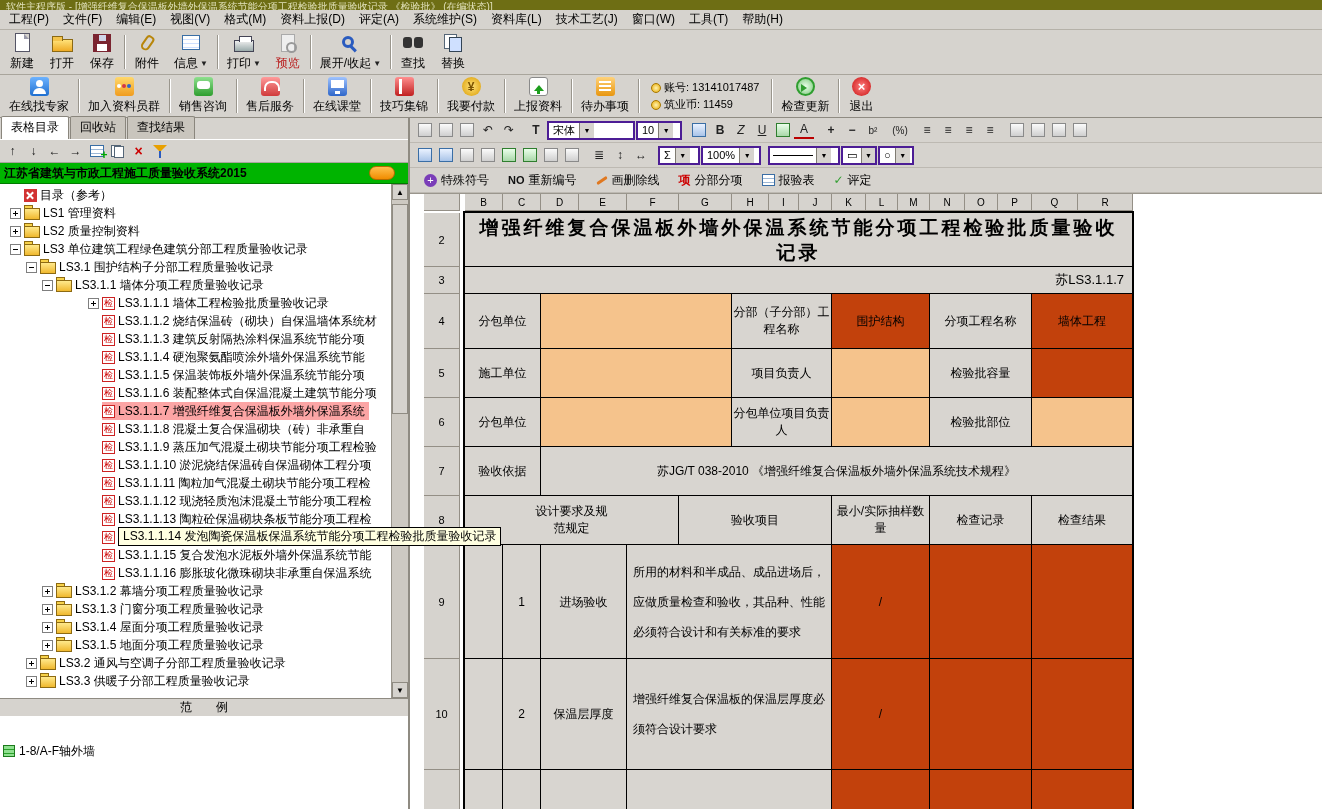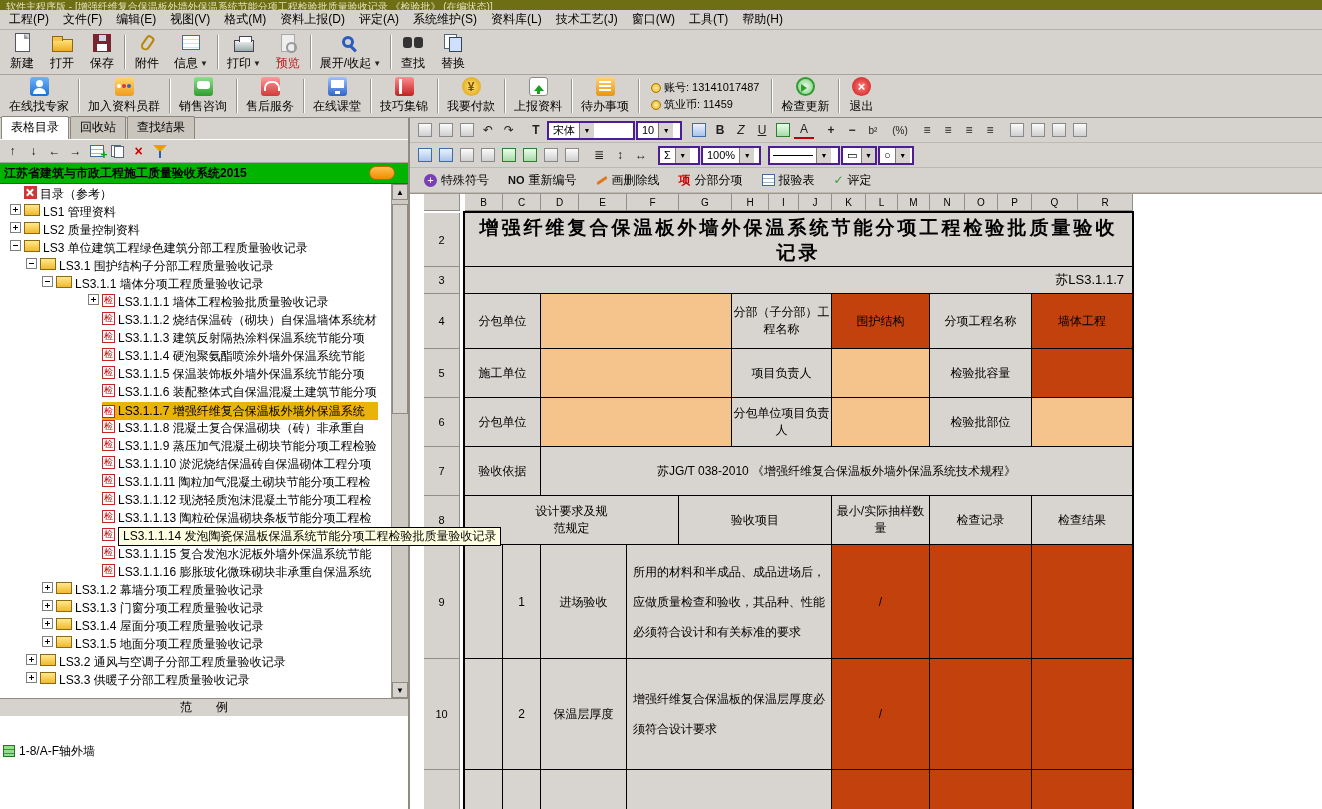--- a/index.html
+++ b/index.html
@@ -90,35 +90,35 @@
 .tt-copy::before{content:"";position:absolute;left:0;top:0;width:8px;height:10px;background:#fff;border:1px solid #567}
 .tt-copy::after{content:"";position:absolute;right:0;bottom:0;width:8px;height:10px;background:#fff;border:1px solid #567}
 .tt-del{color:#c00;font-weight:bold;font-size:14px}
 .tt-filter{position:relative;width:14px;height:13px}
 .tt-filter::before{content:"";position:absolute;left:0;top:0;border-style:solid;border-width:7px 7px 0 7px;border-color:#e8a000 transparent transparent transparent}
 .tt-filter::after{content:"";position:absolute;left:6px;top:6px;width:2px;height:7px;background:#2a5bbf}
 .troot{height:21px;background:#00b400;display:flex;align-items:center;position:relative;padding-left:4px;font-size:12px;font-weight:bold;border-bottom:1px solid #007a00}
 .troot .pill{position:absolute;right:13px;top:3px;width:26px;height:14px;background:linear-gradient(#ffc04d,#f08c00);border:1px solid #b36a00;border-radius:7px}
 .tree{height:514px;background:#fff;position:relative;overflow:hidden;font-size:12px}
 .tree-items{position:absolute;left:0;top:2px;right:17px}
-.ti{height:18px;display:flex;align-items:flex-start;white-space:nowrap;overflow:hidden}
+.ti{height:18px;display:flex;align-items:center;white-space:nowrap;overflow:hidden}
 .d0{padding-left:10px}.d1{padding-left:26px}.d2{padding-left:42px}.d3{padding-left:88px}
 .exp{flex:0 0 11px;height:11px;border:1px solid #7f7f7f;background:#fff;margin-right:3px;position:relative}
 .exp::before{content:"";position:absolute;left:2px;top:4px;width:5px;height:1px;background:#000}
 .exp.plus::after{content:"";position:absolute;left:4px;top:2px;width:1px;height:5px;background:#000}
 .expspace{flex:0 0 14px}
 .fold{flex:0 0 16px;height:11px;position:relative;margin-right:3px}
 .fold::before{content:"";position:absolute;left:0;top:-3px;width:7px;height:3px;background:#f7d24a;border:1px solid #8d6a12;border-bottom:none}
 .fold::after{content:"";position:absolute;left:0;top:0;width:14px;height:10px;background:linear-gradient(#ffe98c,#f0b82e);border:1px solid #8d6a12}
 .jian{flex:0 0 13px;height:13px;margin-right:3px;border:1px solid #cc2222;background:#fff;color:#c00;font-size:9px;line-height:11px;text-align:center}
 .jian::before{content:"检"}
 .xicon{flex:0 0 13px;height:13px;margin-right:3px;background:#d23333;position:relative}
 .xicon::before,.xicon::after{content:"";position:absolute;left:5px;top:2px;width:2px;height:9px;background:#fff}
 .xicon::before{transform:rotate(45deg)}.xicon::after{transform:rotate(-45deg)}
-.selwrap{display:flex;align-items:center;height:100%;padding-right:13px;background:#eab308}
+.selwrap{display:flex;align-items:center;height:100%;padding-right:4px;background:#fca5a5}
 .tree-scroll{position: absolute;right:0;top:0;bottom:0;width:17px;background:#cdc9c2;border-left:1px solid #9a968d;display:flex;flex-direction:column;justify-content:space-between}
 .sbtn{height:16px;background:#d6d3ce;border:1px solid #8f8b82;display:flex;align-items:center;justify-content:center;font-size:8px}
 .sthumb{position:absolute;left:0;right:0;top:20px;height:210px;background:#d6d3ce;border:1px solid #8f8b82}
 .rangetabs{height:18px;border-top:1px solid #8f8b82;background:#d6d3ce;display:flex;align-items:center;justify-content:center;font-size:12px}
 .lbottom{flex:1;background:#fff;padding-top:26px}
 .example{height:18px;display:flex;align-items:center;gap:4px;padding-left:3px}
 .sheet-icon{width:12px;height:12px;background:repeating-linear-gradient(#8fe08f 0 3px,#2aa12a 3px 4px);border:1px solid #1c7a1c}
 
 
 .right{flex:1;display:flex;flex-direction:column;min-width:0;background:#d6d3ce}

